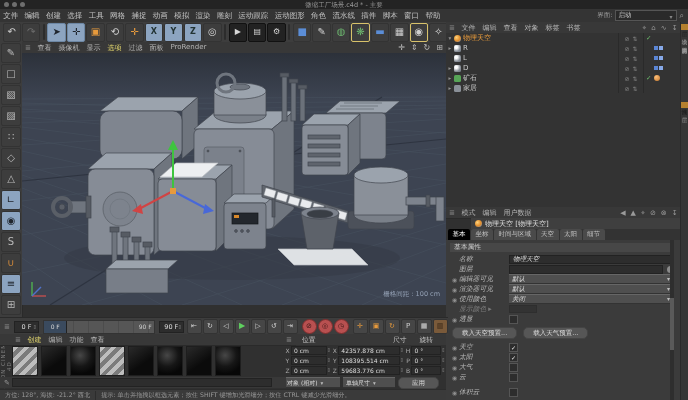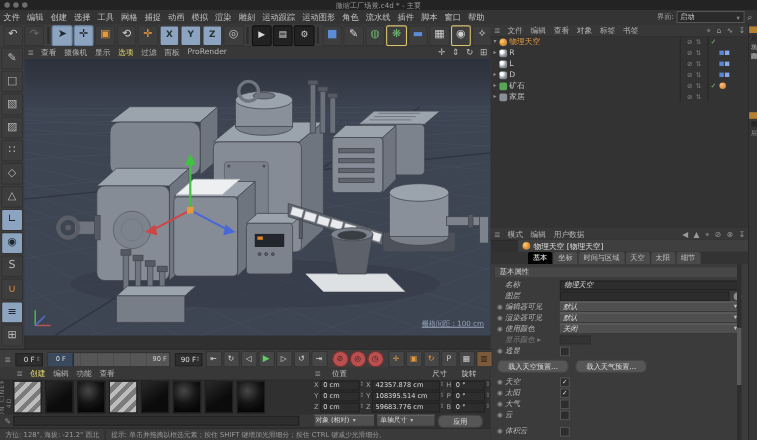--- a/index.html
+++ b/index.html
@@ -38,21 +38,21 @@
   #brand{left:0;top:334px;width:11px;height:64px;writing-mode:vertical-rl;transform:rotate(180deg);
     font-size:5.5px;color:#7d7d7d;letter-spacing:1px;text-align:center;}
   
   #vpmenu{left:22px;top:42px;width:424px;height:11px;background:#383838;border-bottom:1px solid #2a2a2a;display:flex;align-items:center;}
   #vpmenu .pico{font-size:7px;color:#8a8a8a;padding:0 3px;}
   #vpmenu .mi{font-size:7px;color:#b4b4b4;padding:0 3.5px;cursor:pointer;white-space:nowrap;}
   #vpmenu .mi.active{color:#e2d66d;}
   #vpnav{margin-left:auto;display:flex;}
   #vpnav .nv{font-size:8px;color:#bcbcbc;padding:0 3px;cursor:pointer;}
   #vpcanvas{left:22px;top:53px;width:424px;height:252px;background:#3d4452;cursor:crosshair;}
-  #gridlbl{position:absolute;right:6px;bottom:6px;font-size:6.5px;color:#93a0b4;text-decoration:underline;}
+  #gridlbl{position:absolute;right:6px;bottom:6px;font-size:6.5px;color:#93a0b4;}
   #axisind{position:absolute;left:4px;bottom:3px;}
   
   .pmenu{background:#383838;border-bottom:1px solid #2a2a2a;display:flex;align-items:center;height:11px;}
   .pmenu .pico{font-size:7px;color:#8a8a8a;padding:0 3px;}
   .pmenu .mi{font-size:7px;color:#b4b4b4;padding:0 3.5px;cursor:pointer;white-space:nowrap;}
   .pmenu .ric{margin-left:auto;display:flex;}
   .pmenu .ric span{font-size:7px;color:#9a9a9a;padding:0 2.5px;cursor:pointer;}
   #ommenu{left:446px;top:22px;width:234px;}
   #omlist{left:446px;top:33px;width:234px;height:174px;background:#333333;}
   .orow{height:10px;display:flex;align-items:center;font-size:7px;color:#c8c8c8;cursor:pointer;}
@@ -71,21 +71,21 @@
   .orow.tagb .chips::before,.orow.tagb .chips::after{content:"";width:4px;height:4px;margin-right:1px;background:#5b86d6;}
   .orow.tagb .chips::after{background:#87a9e8;}
   .orow.tagm .chips::before{content:"";width:6px;height:6px;border-radius:50%;background:radial-gradient(circle at 35% 30%,#ffc07a,#c2752a);}
   
   #ammenu{left:446px;top:207px;width:234px;}
   #amtitle{left:471px;top:218px;width:234px;height:11px;background:#3f3f3f;display:flex;align-items:center;}
   #amtitle .ticon{width:7px;height:7px;border-radius:50%;margin:0 3px 0 4px;background:radial-gradient(circle at 35% 35%,#ffd27a,#e08b2a 55%,#7aa0d0);}
   #amtitle .ttext{font-size:7px;color:#dedede;}
   #amtabs{left:446px;top:229px;width:234px;height:11px;background:#333;display:flex;align-items:flex-end;padding-left:2px;}
   .atab{font-size:6.5px;color:#c0c0c0;background:#4a4a4a;padding:1px 4.5px;margin-right:1px;border-radius:2px 2px 0 0;cursor:pointer;white-space:nowrap;}
-  .atab.active{background:#000000;color:#fff;margin-left:32px;}
+  .atab.active{background:#000000;color:#fff;}
   #ambody{left:446px;top:240px;width:230px;height:160px;background:#3b3b3b;padding:2px 0 0 4px;overflow:hidden;}
   .sechdr{font-size:6.8px;color:#ccc;background:#474747;height:9px;line-height:9px;padding-left:4px;margin:1px 6px 2px 0;}
   .arow{height:10px;display:flex;align-items:center;font-size:6.8px;color:#b8b8b8;font-style:italic;}
   .arow .cir{width:9px;font-size:6px;color:#8f8f8f;text-align:center;}
   .arow .lab{width:50px;white-space:nowrap;overflow:hidden;flex:none;}
   .arow.dim{opacity:.5;}
   .arow .val-text,.arow .val-layer{flex:1;height:7px;background:#2d2d2d;border:1px solid #222;color:#ddd;font-size:6.5px;line-height:7px;padding:0 3px;margin-right:8px;display:none;}
   .arow .val-select{flex:1;height:8px;background:#4f4f4f;border-top:1px solid #666;border-bottom:1px solid #333;color:#ddd;font-size:6.5px;line-height:8px;padding:0 3px;margin-right:8px;display:none;position:relative;}
   .arow .val-select::after{content:"▾";position:absolute;right:2px;top:0;color:#bbb;font-size:6px;}
   .arow .val-color{width:26px;height:6px;background:#2d2d2d;border:1px solid #222;display:none;}

